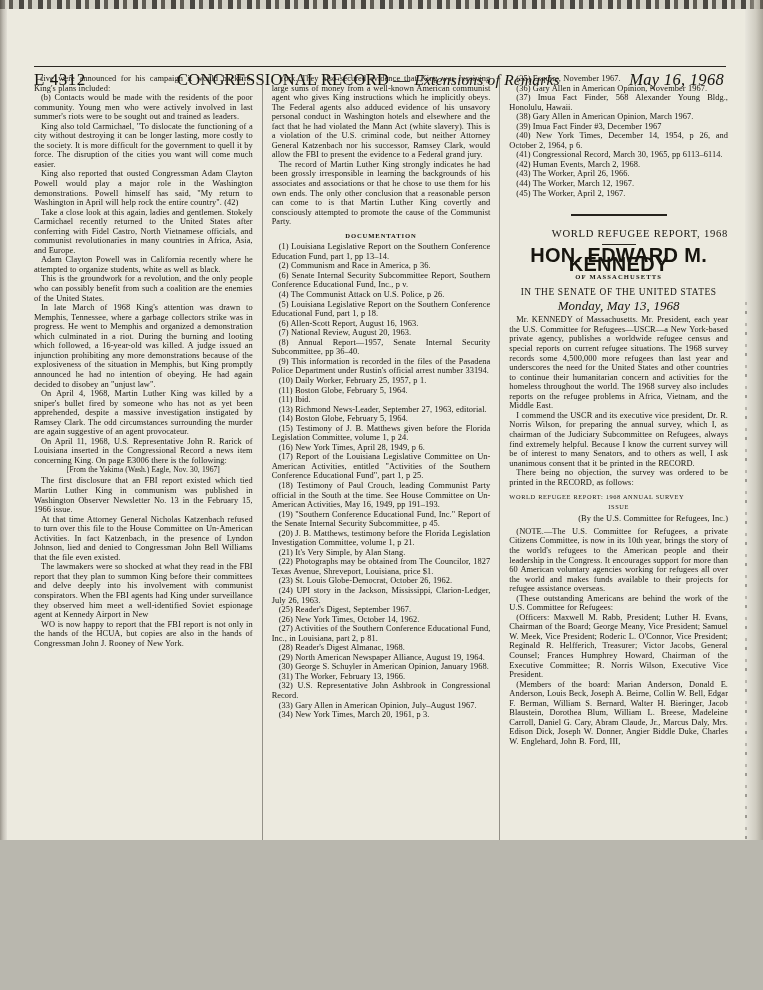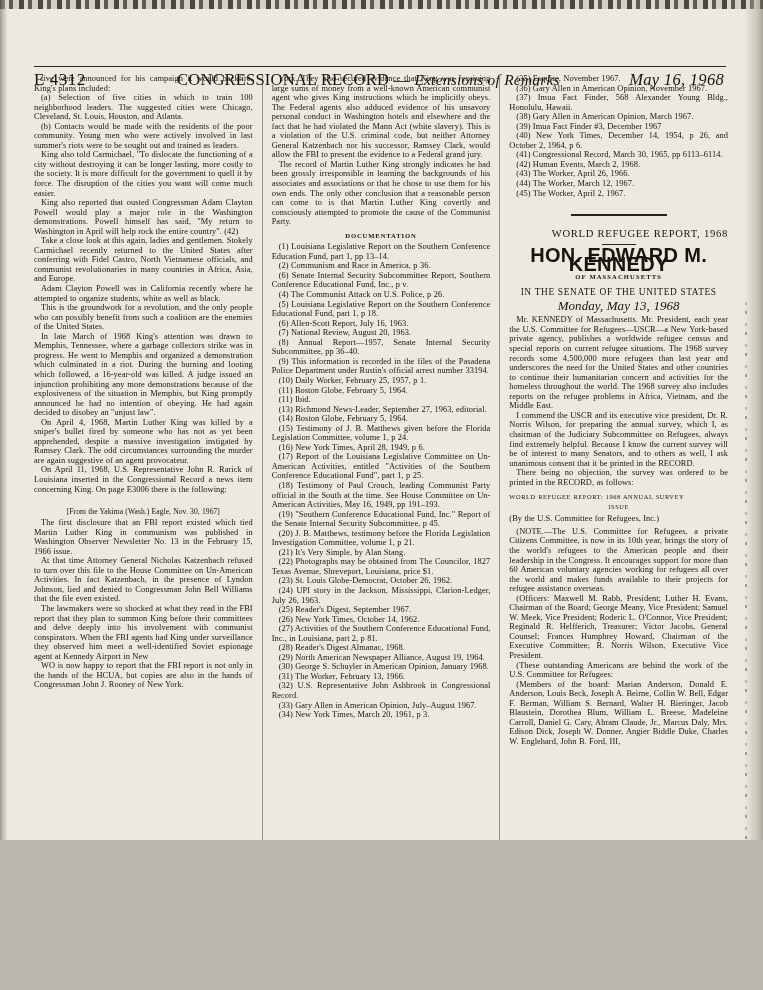--- a/index.html
+++ b/index.html
@@ -124,37 +124,37 @@
     font-size: 8.4px;
     line-height: 9.55px;
     text-align: justify;
     text-indent: 7px;
     letter-spacing: .06px;
     word-spacing: .2px;
     font-family: "Liberation Serif", serif;
     color: #17150f;
   }
   .center {
-    text-align: left;
+    text-align: right;
     text-indent: 0;
   }
   .smallcaps-head {
     font-size: 6.6px;
     letter-spacing: .9px;
     text-align: center;
     text-indent: 0;
     margin: 4px 0 2px 0;
     font-weight: bold;
   }
   .src-line {
     font-size: 7.6px;
     text-align: center;
     text-indent: 0;
     line-height: 9px;
-    margin: 13px 0 2px 0;
+    margin: 0 0 2px 0;
   }
 
   
   .art-sep {
     width: 96px;
     height: 2px;
     background: #26231d;
     margin: 16px auto 13px auto;
   }
   .art-title {
@@ -232,21 +232,20 @@
       <span>CONGRESSIONAL RECORD</span><span> — </span><span class="ital">Extensions of Remarks</span>
     </div>
     <div class="mast-date">May 16, 1968</div>
   </div>
   <div class="mast-rule"></div>
 
   <div class="cols">
 
     <div class="col">
       <p>tive were announced for his campaign it would backfire. King's plans included:</p>
-      <p>(a) Selection of five cities in which to train 100 neighborhood leaders. The suggested cities were Chicago, Cleveland, St. Louis, Houston, and Atlanta.</p>
       <p>(b) Contacts would be made with the residents of the poor community. Young men who were actively involved in last summer's riots were to be sought out and trained as leaders.</p>
       <p>King also told Carmichael, "To dislocate the functioning of a city without destroying it can be longer lasting, more costly to the society. It is more difficult for the government to quell it by force. The disruption of the cities you want will come much easier.</p>
       <p>King also reported that ousted Congressman Adam Clayton Powell would play a major role in the Washington demonstrations. Powell himself has said, "My return to Washington in April will help rock the entire country". (42)</p>
       <p>Take a close look at this again, ladies and gentlemen. Stokely Carmichael recently returned to the United States after conferring with Fidel Castro, North Vietnamese officials, and communist revolutionaries in many countries in Africa, Asia, and Europe.</p>
       <p>Adam Clayton Powell was in California recently where he attempted to organize students, white as well as black.</p>
       <p>This is the groundwork for a revolution, and the only people who can possibly benefit from such a coalition are the enemies of the United States.</p>
       <p>In late March of 1968 King's attention was drawn to Memphis, Tennessee, where a garbage collectors strike was in progress. He went to Memphis and organized a demonstration which culminated in a riot. During the burning and looting which followed, a 16-year-old was killed. A judge issued an injunction prohibiting any more demonstrations because of the explosiveness of the situation in Memphis, but King promptly announced he had no intention of obeying. He had again decided to disobey an "unjust law".</p>
       <p>On April 4, 1968, Martin Luther King was killed by a sniper's bullet fired by someone who has not as yet been apprehended, despite a massive investigation instigated by Ramsey Clark. The odd circumstances surrounding the murder are again suggestive of an agent provocateur.</p>
       <p>On April 11, 1968, U.S. Representative John R. Rarick of Louisiana inserted in the Congressional Record a news item concerning King. On page E3006 there is the following:</p>
       <p class="src-line">[From the Yakima (Wash.) Eagle, Nov. 30, 1967]</p>
@@ -260,21 +259,21 @@
 
     <div class="col">
       <p>York. They also secured evidence that King was receiving large sums of money from a well-known American communist agent who gives King instructions which he implicitly obeys. The Federal agents also adduced evidence of his unsavory personal conduct in Washington hotels and elsewhere and the fact that he had violated the Mann Act (white slavery). This is a violation of the U.S. criminal code, but neither Attorney General Katzenbach nor his successor, Ramsey Clark, would allow the FBI to present the evidence to a Federal grand jury.</p>
       <p>The record of Martin Luther King strongly indicates he had been grossly irresponsible in learning the backgrounds of his associates and associations or that he chose to use them for his own ends. The only other conclusion that a reasonable person can come to is that Martin Luther King covertly and consciously attempted to promote the cause of the Communist Party.</p>
       <p class="smallcaps-head">DOCUMENTATION</p>
       <p>(1) Louisiana Legislative Report on the Southern Conference Education Fund, part 1, pp 13–14.</p>
       <p>(2) Communism and Race in America, p 36.</p>
       <p>(6) Senate Internal Security Subcommittee Report, Southern Conference Educational Fund, Inc., p v.</p>
       <p>(4) The Communist Attack on U.S. Police, p 26.</p>
       <p>(5) Louisiana Legislative Report on the Southern Conference Educational Fund, part 1, p 18.</p>
-      <p>(6) Allen-Scott Report, July 16, 1963.</p>
+      <p>(6) Allen-Scott Report, August 16, 1963.</p>
       <p>(7) National Review, August 20, 1963.</p>
       <p>(8) Annual Report—1957, Senate Internal Security Subcommittee, pp 36–40.</p>
       <p>(9) This information is recorded in the files of the Pasadena Police Department under Rustin's official arrest number 33194.</p>
       <p>(10) Daily Worker, February 25, 1957, p 1.</p>
       <p>(11) Boston Globe, February 5, 1964.</p>
       <p>(11) Ibid.</p>
       <p>(13) Richmond News-Leader, September 27, 1963, editorial.</p>
       <p>(14) Boston Globe, February 5, 1964.</p>
       <p>(15) Testimony of J. B. Matthews given before the Florida Legislation Committee, volume 1, p 24.</p>
       <p>(16) New York Times, April 28, 1949, p 6.</p>
@@ -324,19 +323,19 @@
 
       <p>Mr. KENNEDY of Massachusetts. Mr. President, each year the U.S. Committee for Refugees—USCR—a New York-based private agency, publishes a worldwide refugee census and special reports on current refugee situations. The 1968 survey records some 4,500,000 more refugees than last year and underscores the need for the United States and other countries to continue their humanitarian concern and activities for the homeless throughout the world. The 1968 survey also includes reports on the refugee problems in Africa, Vietnam, and the Middle East.</p>
       <p>I commend the USCR and its executive vice president, Dr. R. Norris Wilson, for preparing the annual survey, which I, as chairman of the Judiciary Subcommittee on Refugees, always find extremely helpful. Because I know the current survey will be of interest to many Senators, and to others as well, I ask unanimous consent that it be printed in the RECORD.</p>
       <p>There being no objection, the survey was ordered to be printed in the RECORD, as follows:</p>
 
       <p class="ref-head">WORLD REFUGEE REPORT: 1968 ANNUAL SURVEY</p>
       <p class="ref-head-2">ISSUE</p>
       <p class="center" style="font-size:8.4px;line-height:9.55px;margin-bottom:3px;">(By the U.S. Committee for Refugees, Inc.)</p>
 
       <p>(NOTE.—The U.S. Committee for Refugees, a private Citizens Committee, is now in its 10th year, brings the story of the world's refugees to the American people and their leadership in the Congress. It encourages support for more than 60 American voluntary agencies working for refugees all over the world and makes funds available to their projects for refugee assistance overseas.</p>
+      <p>(These outstanding Americans are behind the work of the U.S. Committee for Refugees:</p>
       <p>(Officers: Maxwell M. Rabb, President; Luther H. Evans, Chairman of the Board; George Meany, Vice President; Samuel W. Meek, Vice President; Roderic L. O'Connor, Vice President; Reginald R. Helfferich, Treasurer; Victor Jacobs, General Counsel; Frances Humphrey Howard, Chairman of the Executive Committee; R. Norris Wilson, Executive Vice President.</p>
-      <p>(These outstanding Americans are behind the work of the U.S. Committee for Refugees:</p>
       <p>(Members of the board: Marian Anderson, Donald E. Anderson, Louis Beck, Joseph A. Beirne, Collin W. Bell, Edgar F. Berman, William S. Bernard, Walter H. Bieringer, Jacob Blaustein, Dorothea Blum, William L. Breese, Madeleine Carroll, Daniel G. Cary, Abram Claude, Jr., Marcus Daly, Mrs. Edison Dick, Joseph W. Donner, Angier Biddle Duke, Charles W. Englehard, John B. Ford, III,</p>
     </div>
 
   </div>
 </div>
 
 </body></html>

